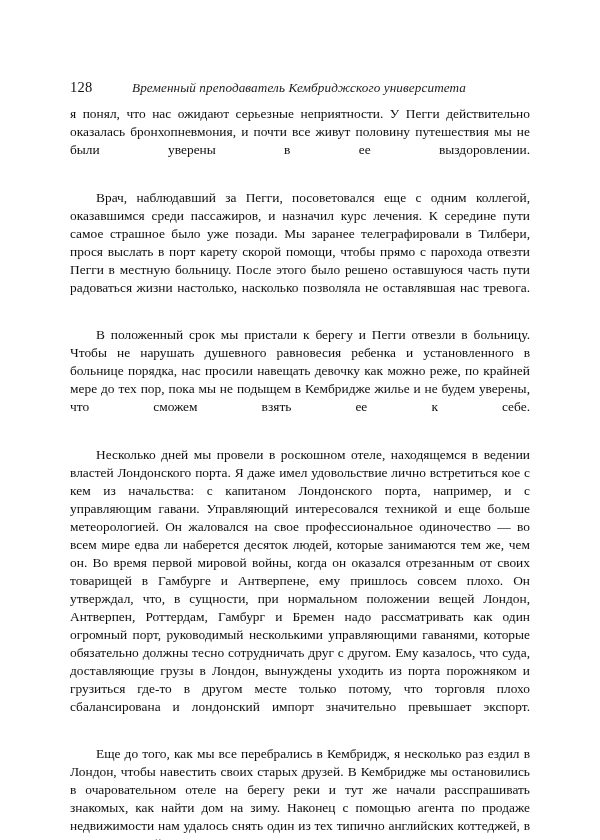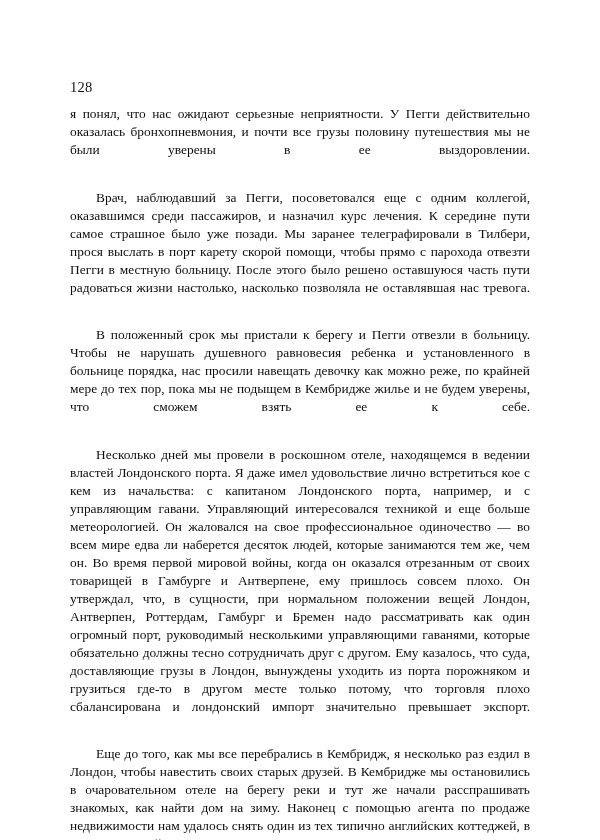--- a/index.html
+++ b/index.html
@@ -88,23 +88,24 @@
     width: 100%;
   }
 </style>
 </head>
 <body>
 
 <div class="page">
 
   <div class="running-head">
     <span class="folio">128</span>
+    <span class="head-title">Временный преподаватель Кембриджского университета</span>
   </div>
 
   <div class="text-block">
-    <p class="para no-indent">я понял, что нас ожидают серьезные неприятности. У Пегги действительно оказалась бронхопневмония, и почти все грузы половину путешествия мы не были уверены в ее выздоровлении.</p>
+    <p class="para no-indent">я понял, что нас ожидают серьезные неприятности. У Пегги действительно оказалась бронхопневмония, и почти все живут половину путешествия мы не были уверены в ее выздоровлении.</p>
     <p class="para indent">Врач, наблюдавший за Пегги, посоветовался еще с одним коллегой, оказавшимся среди пассажиров, и назначил курс лечения. К середине пути самое страшное было уже позади. Мы заранее телеграфировали в Тилбери, прося выслать в порт карету скорой помощи, чтобы прямо с парохода отвезти Пегги в местную больницу. После этого было решено оставшуюся часть пути радоваться жизни настолько, насколько позволяла не оставлявшая нас тревога.</p>
     <p class="para indent">В положенный срок мы пристали к берегу и Пегги отвезли в больницу. Чтобы не нарушать душевного равновесия ребенка и установленного в больнице порядка, нас просили навещать девочку как можно реже, по крайней мере до тех пор, пока мы не подыщем в Кембридже жилье и не будем уверены, что сможем взять ее к себе.</p>
     <p class="para indent">Несколько дней мы провели в роскошном отеле, находящемся в ведении властей Лондонского порта. Я даже имел удовольствие лично встретиться кое с кем из начальства: с капитаном Лондонского порта, например, и с управляющим гавани. Управляющий интересовался техникой и еще больше метеорологией. Он жаловался на свое профессиональное одиночество — во всем мире едва ли наберется десяток людей, которые занимаются тем же, чем он. Во время первой мировой войны, когда он оказался отрезанным от своих товарищей в Гамбурге и Антверпене, ему пришлось совсем плохо. Он утверждал, что, в сущности, при нормальном положении вещей Лондон, Антверпен, Роттердам, Гамбург и Бремен надо рассматривать как один огромный порт, руководимый несколькими управляющими гаванями, которые обязательно должны тесно сотрудничать друг с другом. Ему казалось, что суда, доставляющие грузы в Лондон, вынуждены уходить из порта порожняком и грузиться где-то в другом месте только потому, что торговля плохо сбалансирована и лондонский импорт значительно превышает экспорт.</p>
     <p class="para indent">Еще до того, как мы все перебрались в Кембридж, я несколько раз ездил в Лондон, чтобы навестить своих старых друзей. В Кембридже мы остановились в очаровательном отеле на берегу реки и тут же начали расспрашивать знакомых, как найти дом на зиму. Наконец с помощью агента по продаже недвижимости нам удалось снять один из тех типично английских коттеджей, в которых в этой стране живут люди среднего достатка. Наше новое жилище находилось к северо-востоку от собственно Кембриджа,</p>
   </div>
 
 </div>
 
 </body></html>

